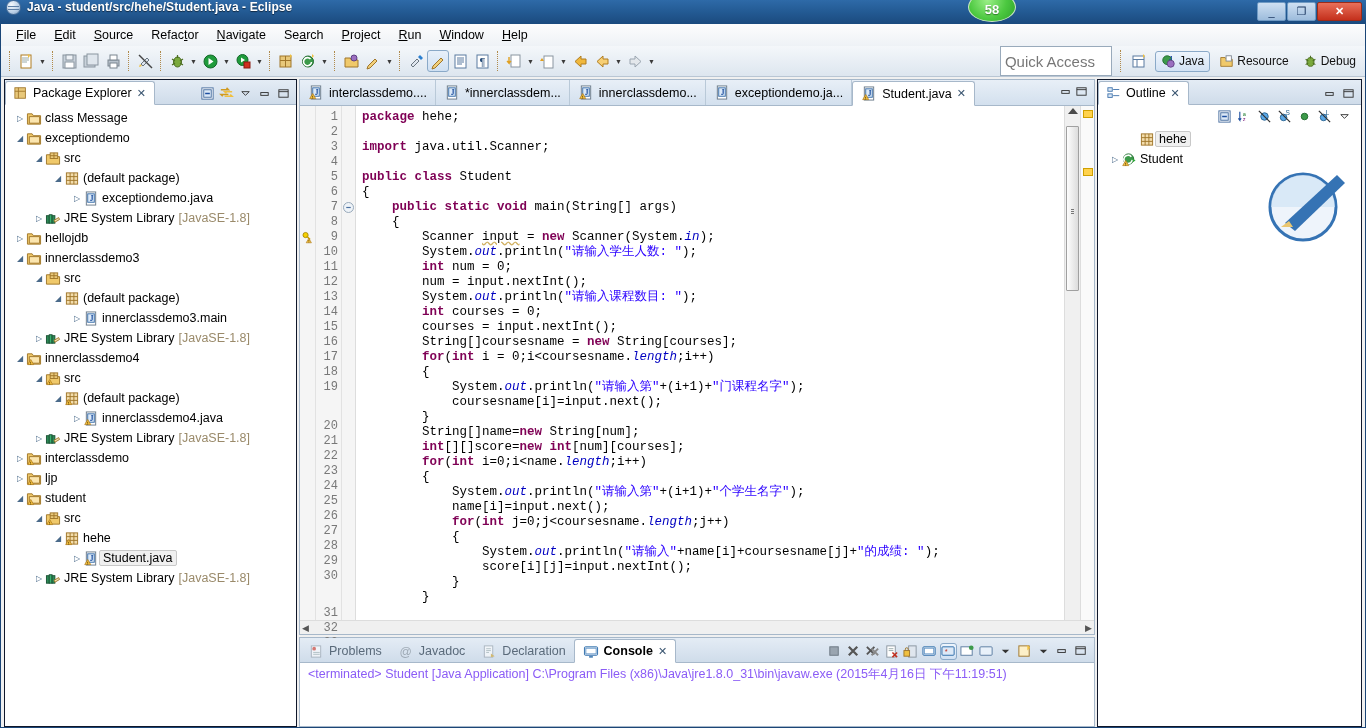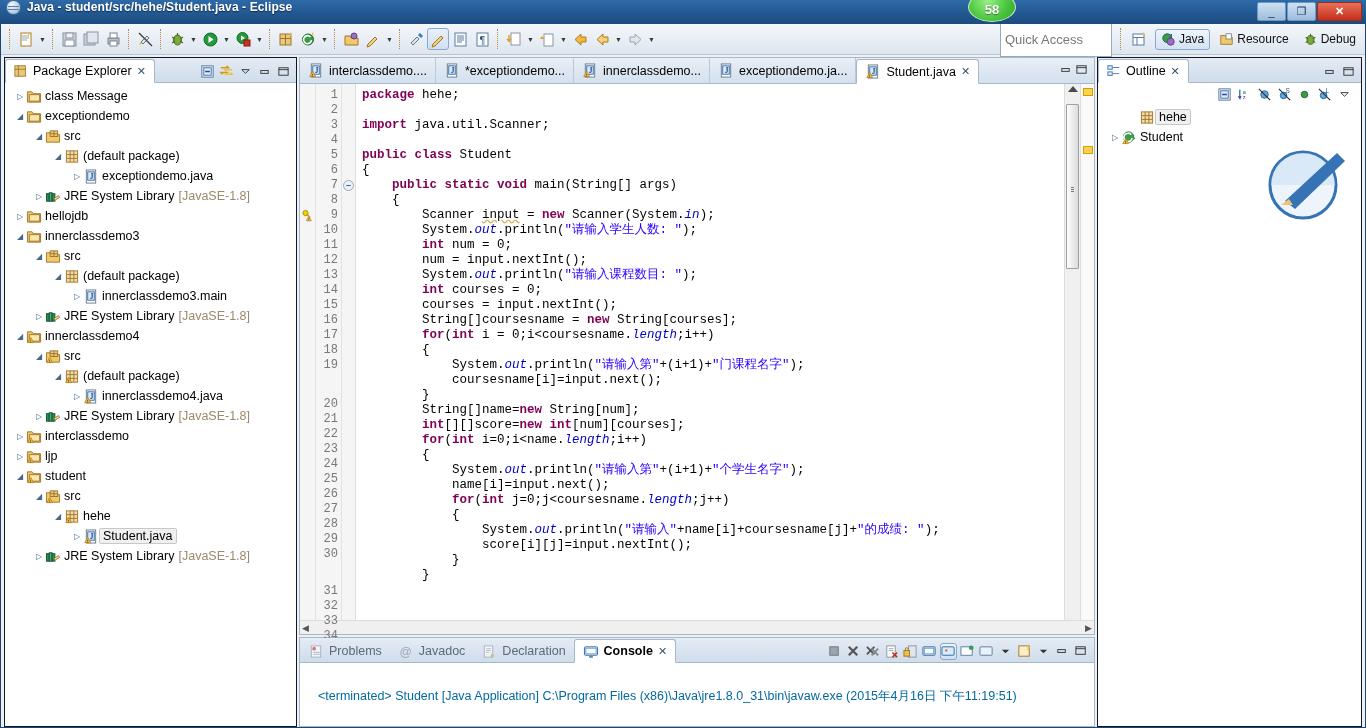--- a/index.html
+++ b/index.html
@@ -50,21 +50,21 @@
   .toolbar { height:31px; display:flex; align-items:center; padding:0 4px; flex:0 0 auto;
              background:linear-gradient(180deg,#f4f7fa,#dde6ef); border-bottom:1px solid #b9c6d4;
              position:relative; }
   .tbtn { width:22px; height:22px; display:flex; align-items:center; justify-content:center;
           position:relative; }
   .tbtn.on { border:1px solid #8aa9c8; border-radius:3px; background:linear-gradient(180deg,#e8f0fa,#cfe0f2); }
   .tarrow { width:11px; height:22px; display:flex; align-items:center; justify-content:center;
             font-size:7px; color:#3a3a3a; }
   .tsep { width:2px; height:20px; margin:0 4px; border-left:1px dotted #b08a4a; }
   .qa { margin-left:auto; display:flex; align-items:center; }
-  .qa-input { width:112px; height:36px; background:#fff; border:1px solid #9ab; font-size:13px;
+  .qa-input { width:112px; height:30px; background:#fff; border:1px solid #9ab; font-size:15px;
               color:#777; padding:1px 4px; display:flex; align-items:center; }
   .perspbar { display:flex; align-items:center; margin-left:8px; padding-left:8px; gap:4px;
               border-left:1px dotted #b08a4a; }
   .persp { display:flex; align-items:center; gap:3px; padding:2px 5px; font-size:12px; color:#111; }
   .persp.active { border:1px solid #8aa9c8; border-radius:3px; background:linear-gradient(180deg,#eef5fd,#d3e2f3); }
 
   
   .main { flex:1 1 auto; display:flex; min-height:0; background:#f0f0f0; padding:2px 3px 0 3px; gap:2px; }
 
   
@@ -126,21 +126,21 @@
   .vup { position:absolute; top:2px; left:3px; width:0; height:0;
          border-left:5px solid transparent; border-right:5px solid transparent; border-bottom:6px solid #4a4a4a; }
   .ruler { width:14px; background:#fafafa; border-left:1px solid #ddd; flex:0 0 auto; position:relative; }
   .rmark { position:absolute; left:2px; width:10px; height:8px; background:#ffd24d; border:1px solid #d0a000; }
   .hscroll { height:14px; background:#f0f0f0; border-top:1px solid #ddd; display:flex;
              align-items:center; justify-content:space-between; padding:0 2px; flex:0 0 auto; }
 
   
   .console { height:90px; flex:0 0 auto; display:flex; flex-direction:column;
              border:1px solid #a7b8ca; background:#fff; }
-  .cline { font-size:12.5px; padding:3px 6px 0 18px; color:#0369a1; white-space:nowrap;margin-top:22px; }
+  .cline { font-size:12.5px; padding:3px 6px 0 8px; color:#8b5cf6; white-space:nowrap; }
   .cbody { flex:1 1 auto; background:#fff; overflow:hidden; border-top:1px solid #e6e6e6; margin-top:2px; }
 
   
   .statusbar { height:26px; flex:0 0 auto; display:flex; align-items:center;
                background:linear-gradient(180deg,#f6f8fa,#e4eaf0); border-top:1px solid #c2ccd6;
                font-size:12.5px; color:#111; }
   .sb-spacer { flex:1 1 auto; }
   .sb-cell { padding:0 14px; border-left:1px solid #c6ced6; height:16px; display:flex; align-items:center; }
   .ime { display:flex; align-items:center; gap:7px; margin:0 6px 0 10px; padding:1px 6px;
          background:#fff; border:1px solid #cfd8e0; border-radius:2px; height:21px; }
@@ -161,20 +161,32 @@
     <div class="title-badge">58</div>
     <div class="wctl">
       <div class="wbtn">_</div>
       <div class="wbtn">❐</div>
       <div class="wbtn close">✕</div>
     </div>
   </div>
 
   <div class="chrome">
 
+    <div class="menubar">
+      <div class="menu-item"><u>F</u>ile</div>
+      <div class="menu-item"><u>E</u>dit</div>
+      <div class="menu-item"><u>S</u>ource</div>
+      <div class="menu-item">Refac<u>t</u>or</div>
+      <div class="menu-item"><u>N</u>avigate</div>
+      <div class="menu-item">Se<u>a</u>rch</div>
+      <div class="menu-item"><u>P</u>roject</div>
+      <div class="menu-item"><u>R</u>un</div>
+      <div class="menu-item"><u>W</u>indow</div>
+      <div class="menu-item"><u>H</u>elp</div>
+    </div>
 
     <div class="toolbar">
       <div class="tsep"></div>
       <div class="tbtn">
         <svg width="17" height="17" viewBox="0 0 17 17">
             <rect x="3" y="2" width="10" height="13" fill="#fff" stroke="#b07d20"></rect>
             <path d="M4 5h7M4 7h7M4 9h5" stroke="#9aa" stroke-width="1"></path>
             <path d="M10 1l2 2-2 2z" fill="#f0c040"></path>
           </svg>
         </div>
@@ -699,21 +711,21 @@
                 <span>interclassdemo....</span>
               </div>
               <div class="etab">
                 <span style="display: flex;">
                   <svg width="16" height="15" viewBox="0 0 16 16">
                     <rect x="3" y="1" width="10" height="14" fill="#fff" stroke="#6a7a8a"></rect>
                     <rect x="4.5" y="3" width="7" height="9" fill="#dbe9f8" stroke="#3a6ea8"></rect>
                     <text x="6.6" y="10.4" font-size="8" font-family="serif" fill="#1d4fa0" font-weight="bold">J</text>
                   </svg>
                 </span>
-                <span>*exceptiondemo...</span>
+                <span>*innerclassdem...</span>
               </div>
               <div class="etab">
                 <span style="display: flex;">
                   <svg width="16" height="15" viewBox="0 0 16 16">
                     <rect x="3" y="1" width="10" height="14" fill="#fff" stroke="#6a7a8a"></rect>
                     <rect x="4.5" y="3" width="7" height="9" fill="#dbe9f8" stroke="#3a6ea8"></rect>
                     <text x="6.6" y="10.4" font-size="8" font-family="serif" fill="#1d4fa0" font-weight="bold">J</text>
                     <path d="M1 9l3.2 5.5h-6.4z" transform="translate(3.5,0)" fill="#f5c342" stroke="#b07d20" stroke-width=".8"></path>
                     <path d="M4.4 11.5v2M4.4 14.2v.6" stroke="#6a4a00" stroke-width=".9"></path>
                   </svg>

